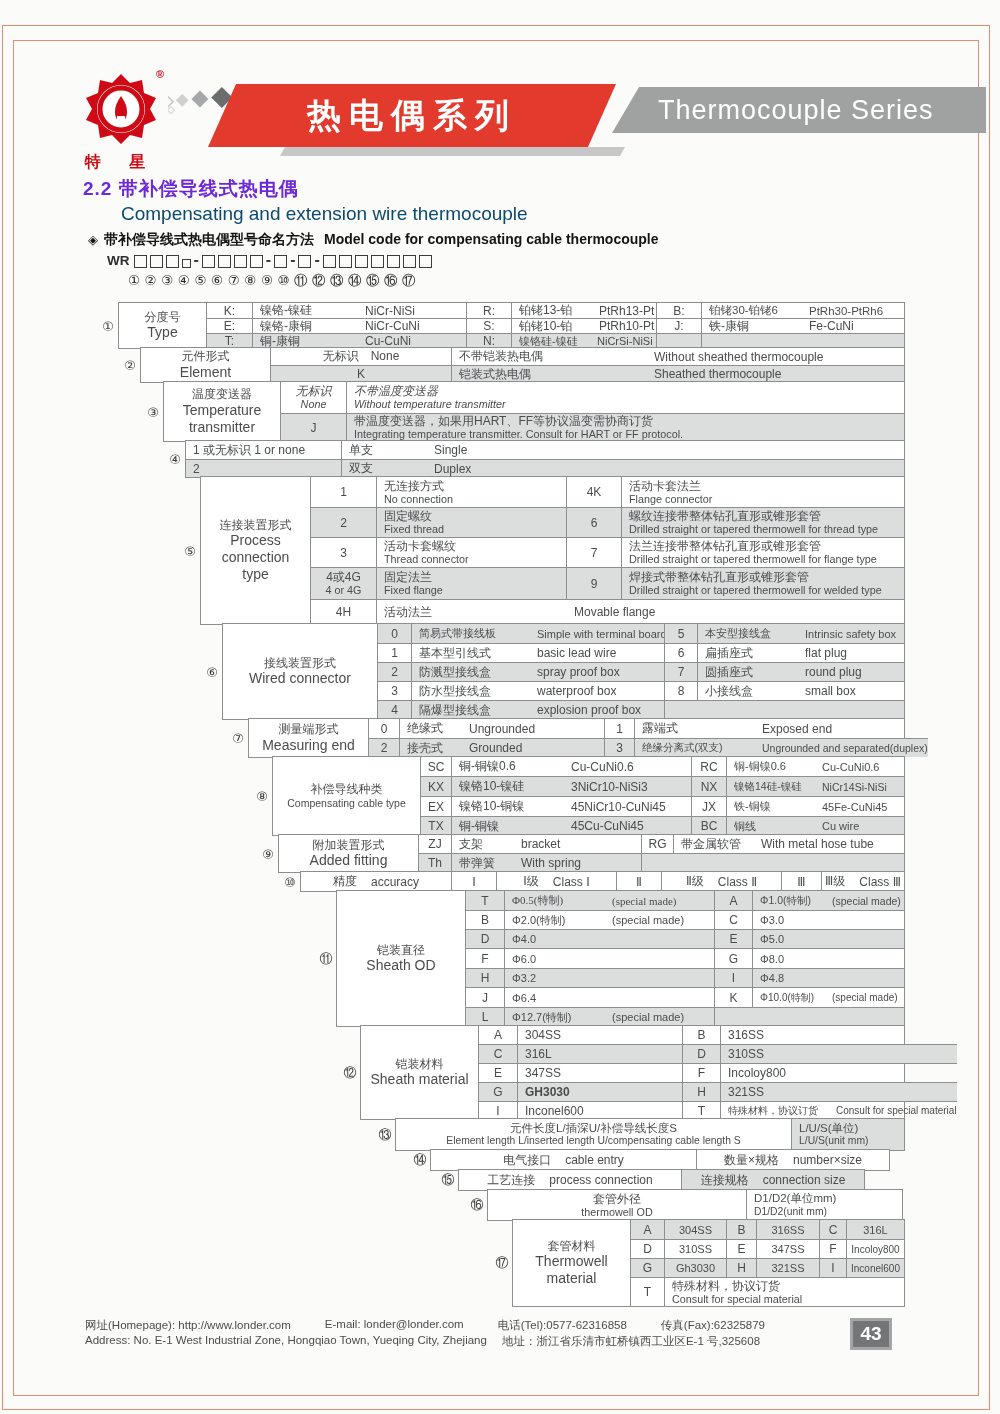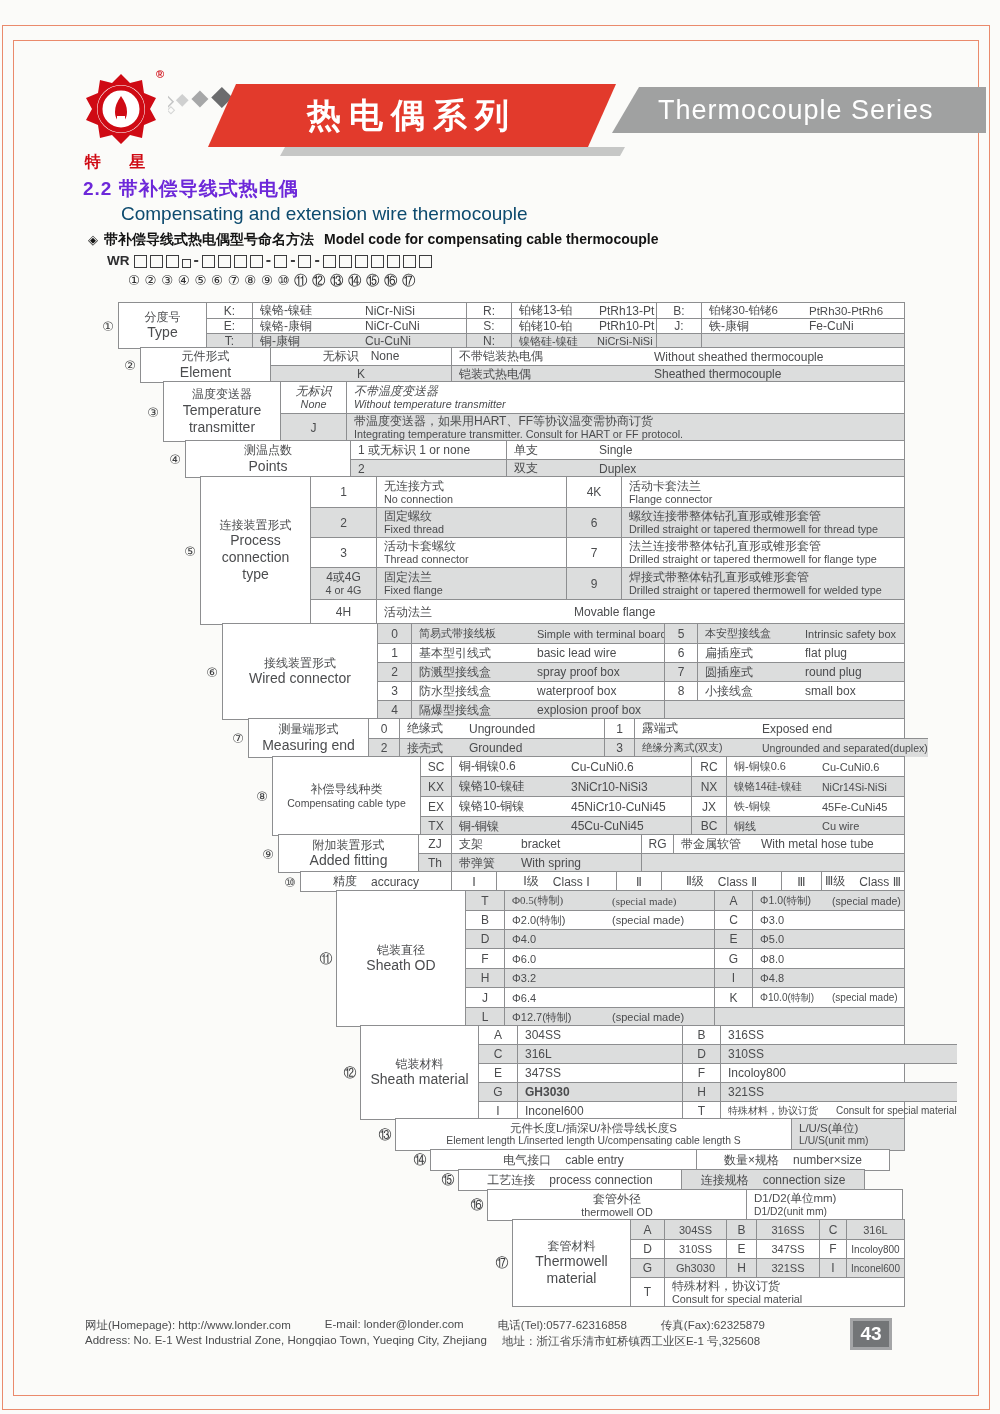--- a/index.html
+++ b/index.html
@@ -282,24 +282,20 @@
           </div>
           <div class="cell k-s al" style="flex: 1 1 0%;">
             <div>带温度变送器，如果用HART、FF等协议温变需协商订货</div>
             <div class="ln2">Integrating temperature transmitter. Consult for HART or FF protocol.</div>
           </div>
         </div>
       </div>
     </div>
     <div class="blk" style="left: 185px; top: 440px; width: 720px; height: 38px;">
       <span class="blknum">④</span>
-      <div class="lcell" style="width: 165px;">
-        <div>测温点数</div>
-        <div class="l2">Points</div>
-      </div>
       <div class="rows">
         <div class="row" style="height: 18px;">
           <div class="cell k-t al" style="width: 155px; flex: 0 0 auto;">
             <span>1 或无标识 1 or none</span>
           </div>
           <div class="cell k-p al" style="flex: 1 1 0%;">
             <span class="zh" style="width: 85px;">单支</span>
             <span>Single</span>
           </div>
         </div>

